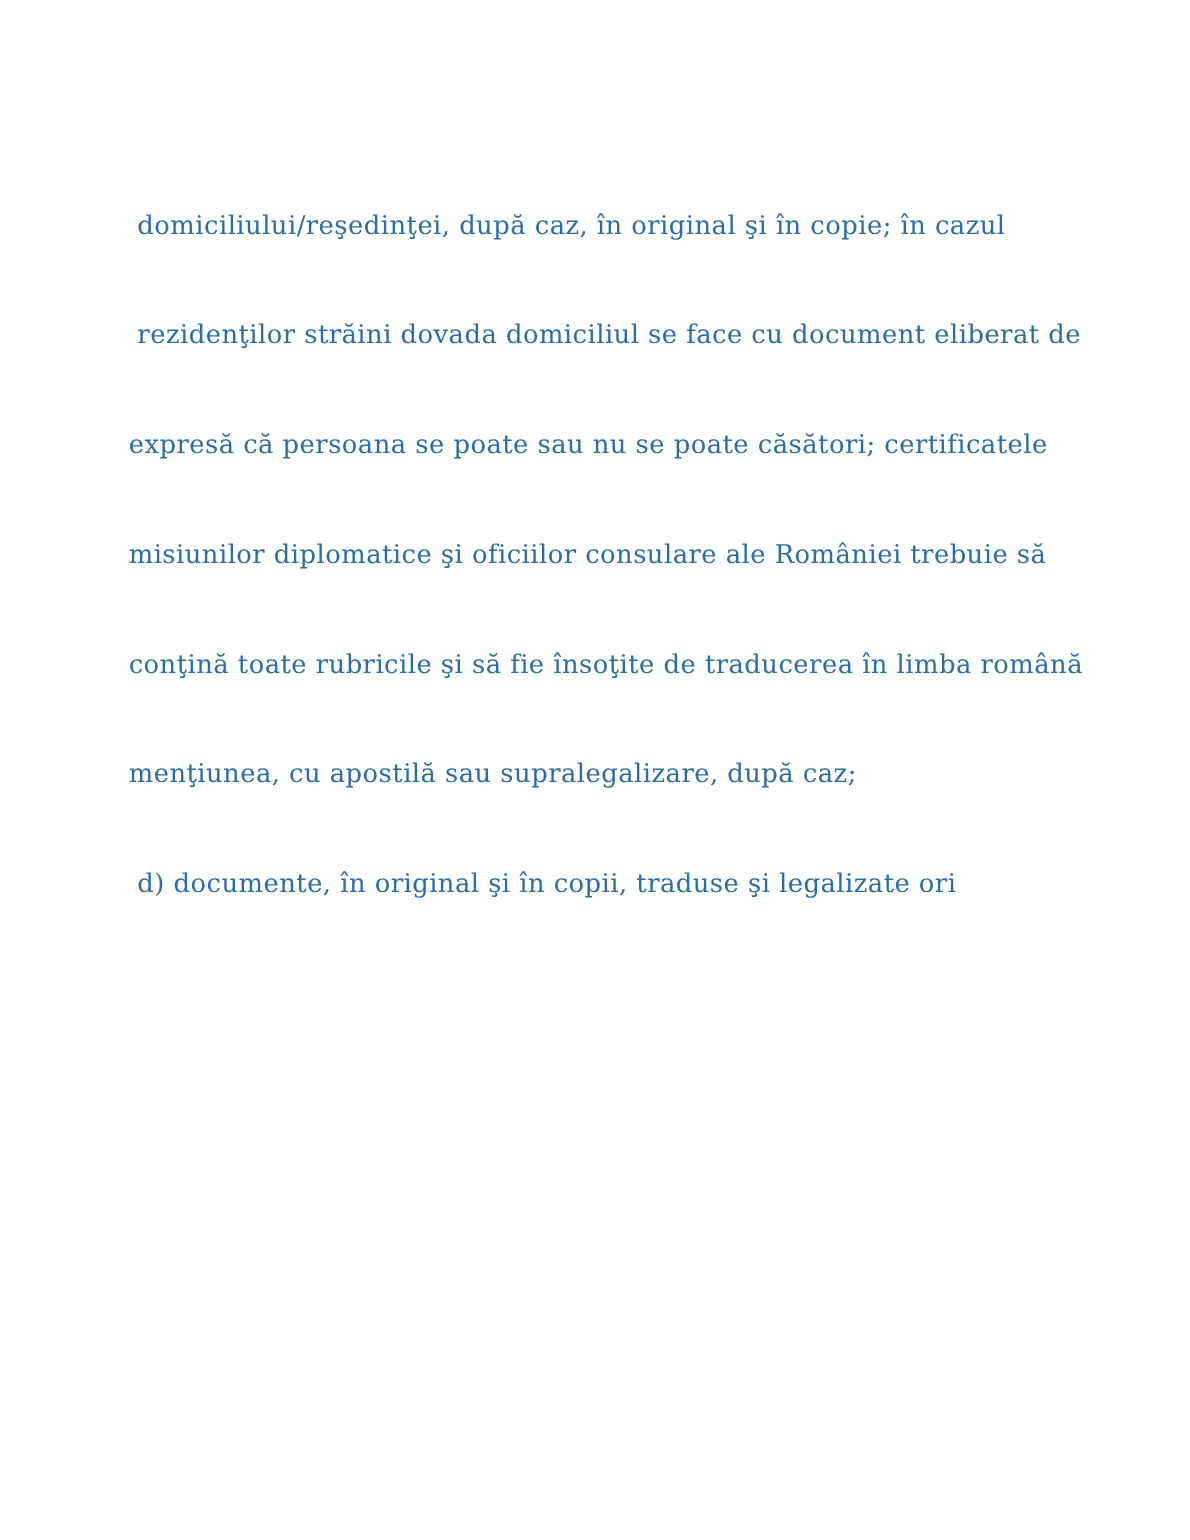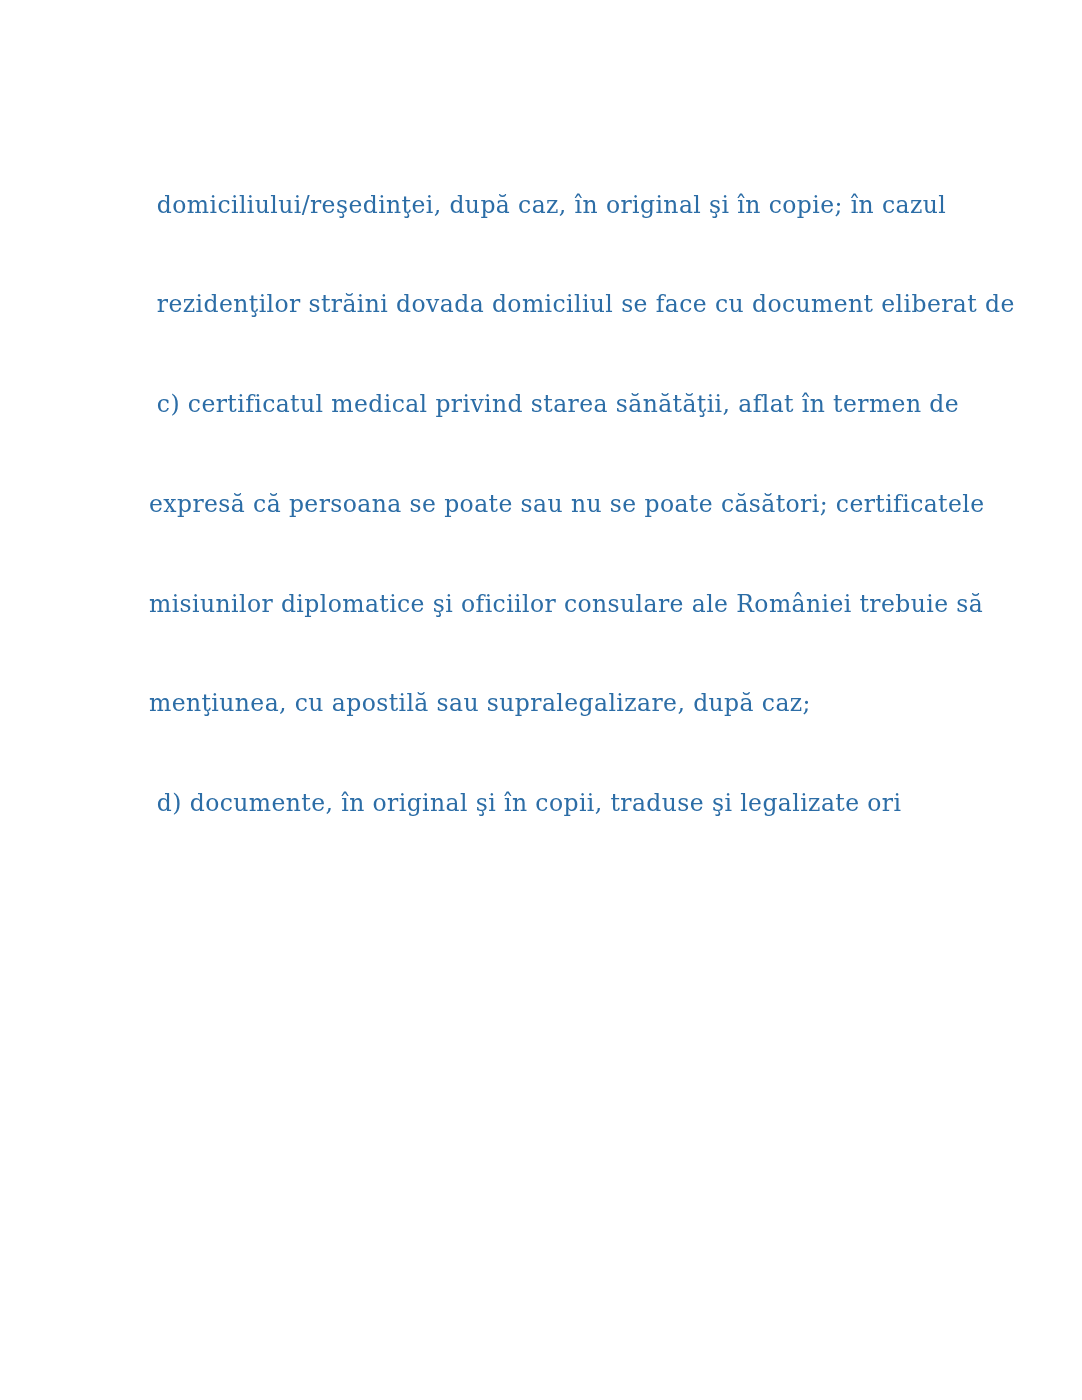--- a/index.html
+++ b/index.html
@@ -25,33 +25,32 @@
     left: 117px;
     right: 40px;
     color: #2c6da6;
     font-size: 23.5px;
     line-height: 33.25px;
     letter-spacing: 0.4px;
     white-space: pre;
   }
   .line {
     display: block;
-    margin-left: 32px;
   }
 </style>
 </head>
 <body>
 
 <div class="page">
   <div class="textblock">
     <div class="line"> domiciliului/reşedinţei, după caz, în original şi în copie; în cazul</div>
     <div class="line"> rezidenţilor străini dovada domiciliul se face cu document eliberat de</div>
-    <div class="line"> c) certificatul medical privind starea sănătăţii, aflat în termen de</div>
     <div class="line">expresă că persoana se poate sau nu se poate căsători; certificatele</div>
     <div class="line">misiunilor diplomatice şi oficiilor consulare ale României trebuie să</div>
+    <div class="line">conţină toate rubricile şi să fie însoţite de traducerea în limba română</div>
     <div class="line">menţiunea, cu apostilă sau supralegalizare, după caz;</div>
     <div class="line"> d) documente, în original şi în copii, traduse şi legalizate ori</div>
     
     
     
     
     
     
     
     

